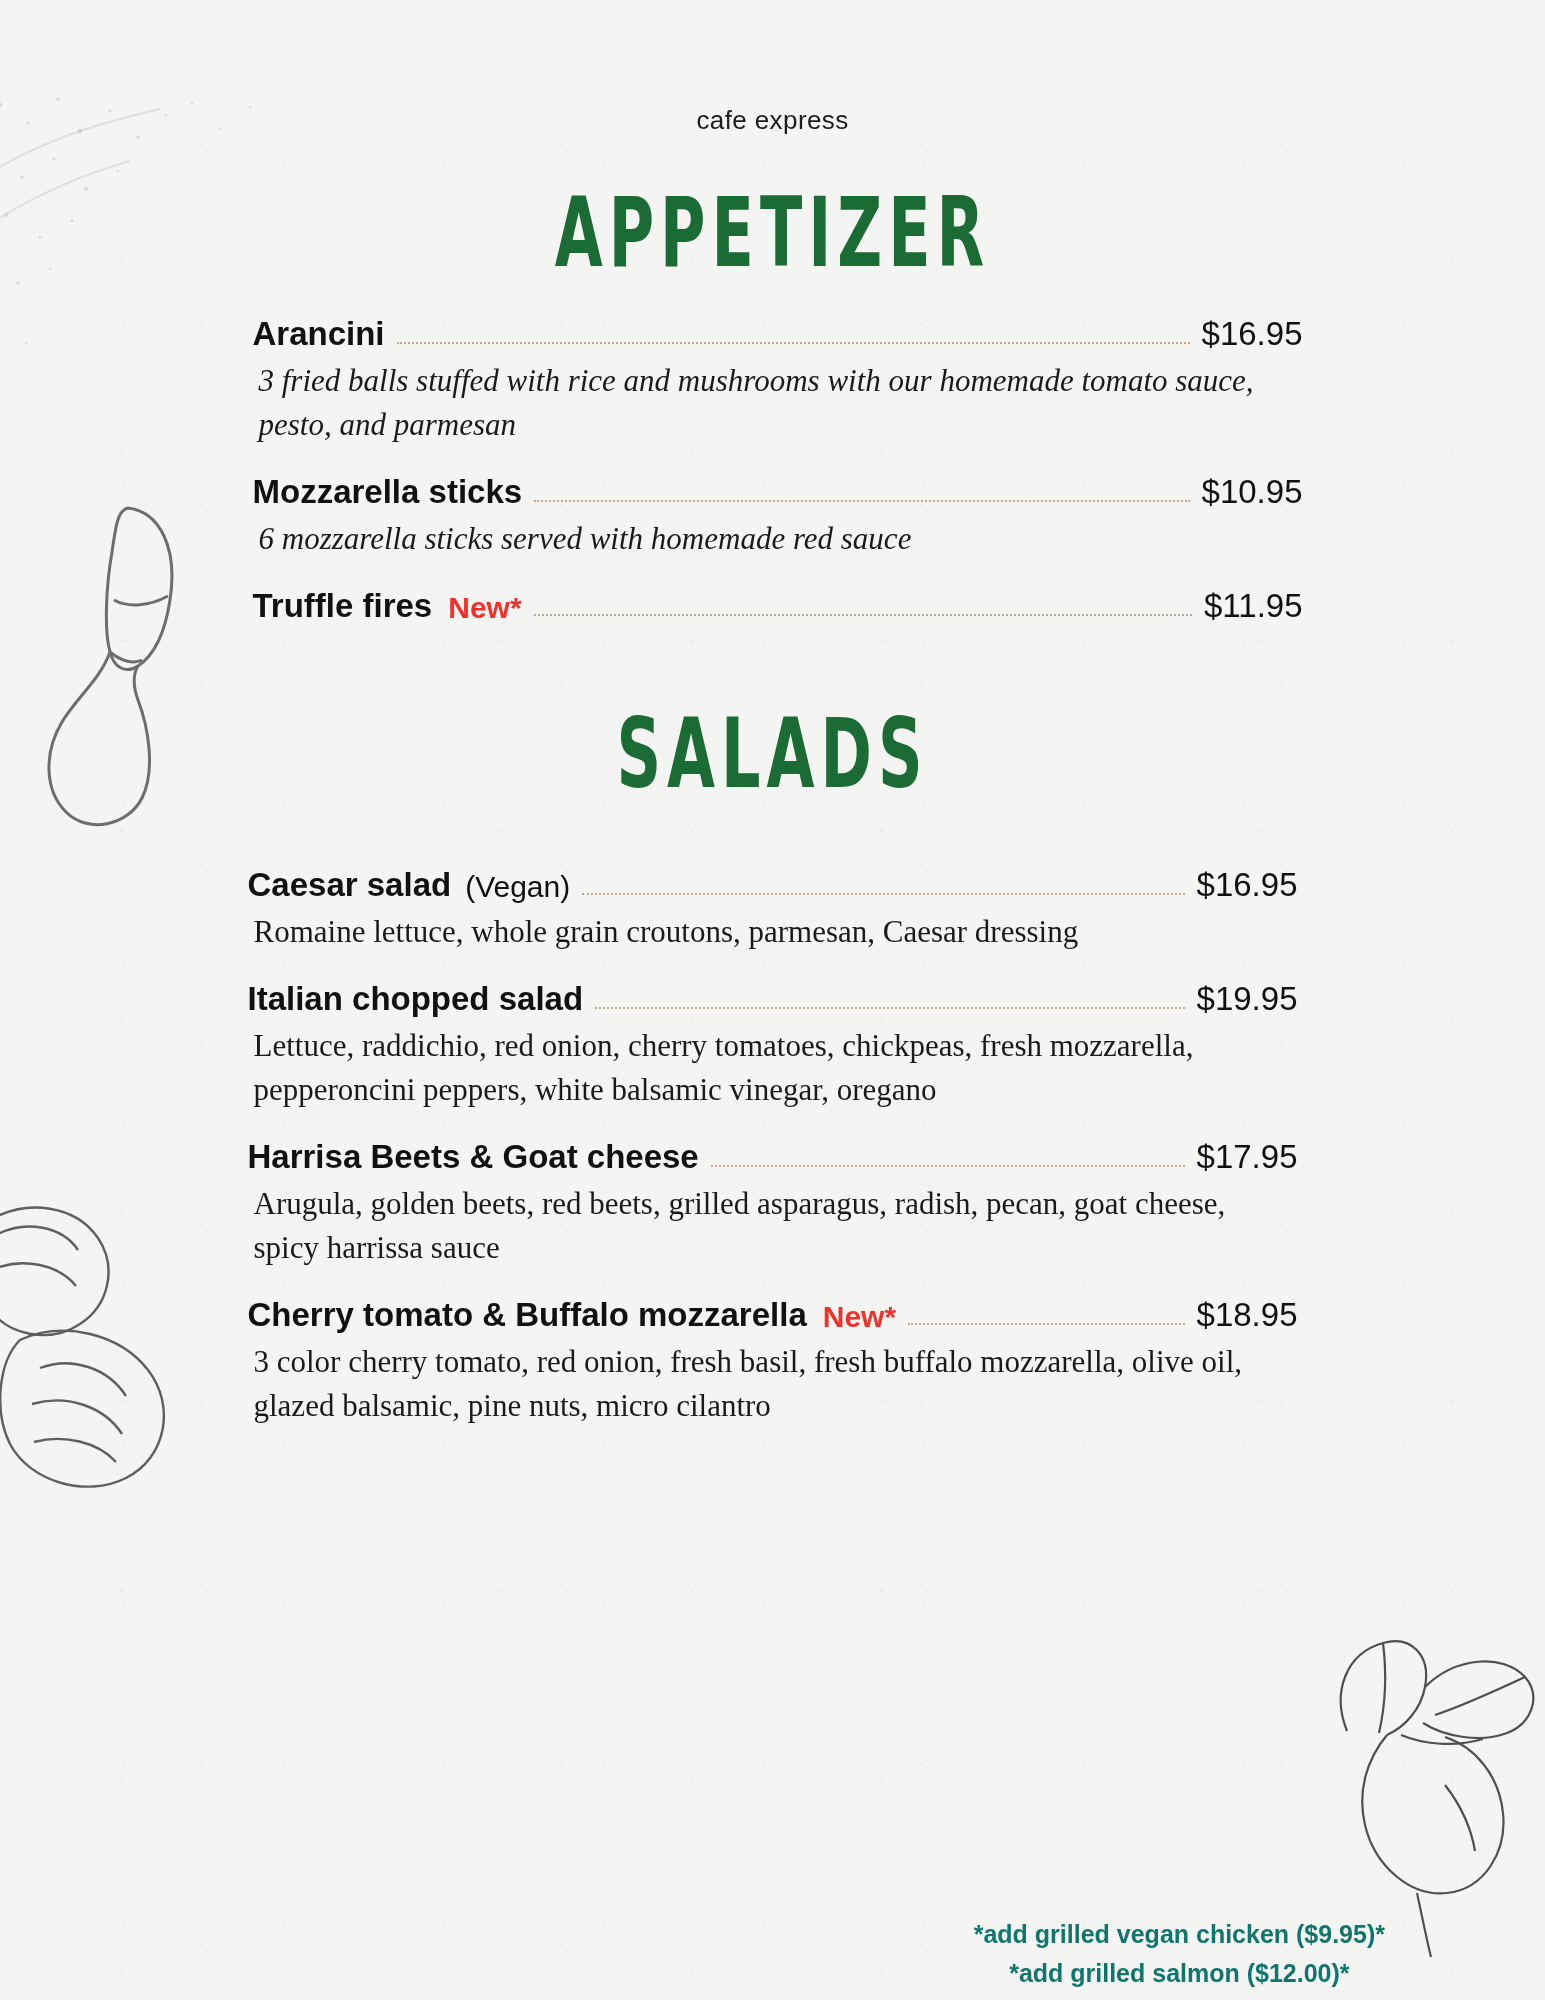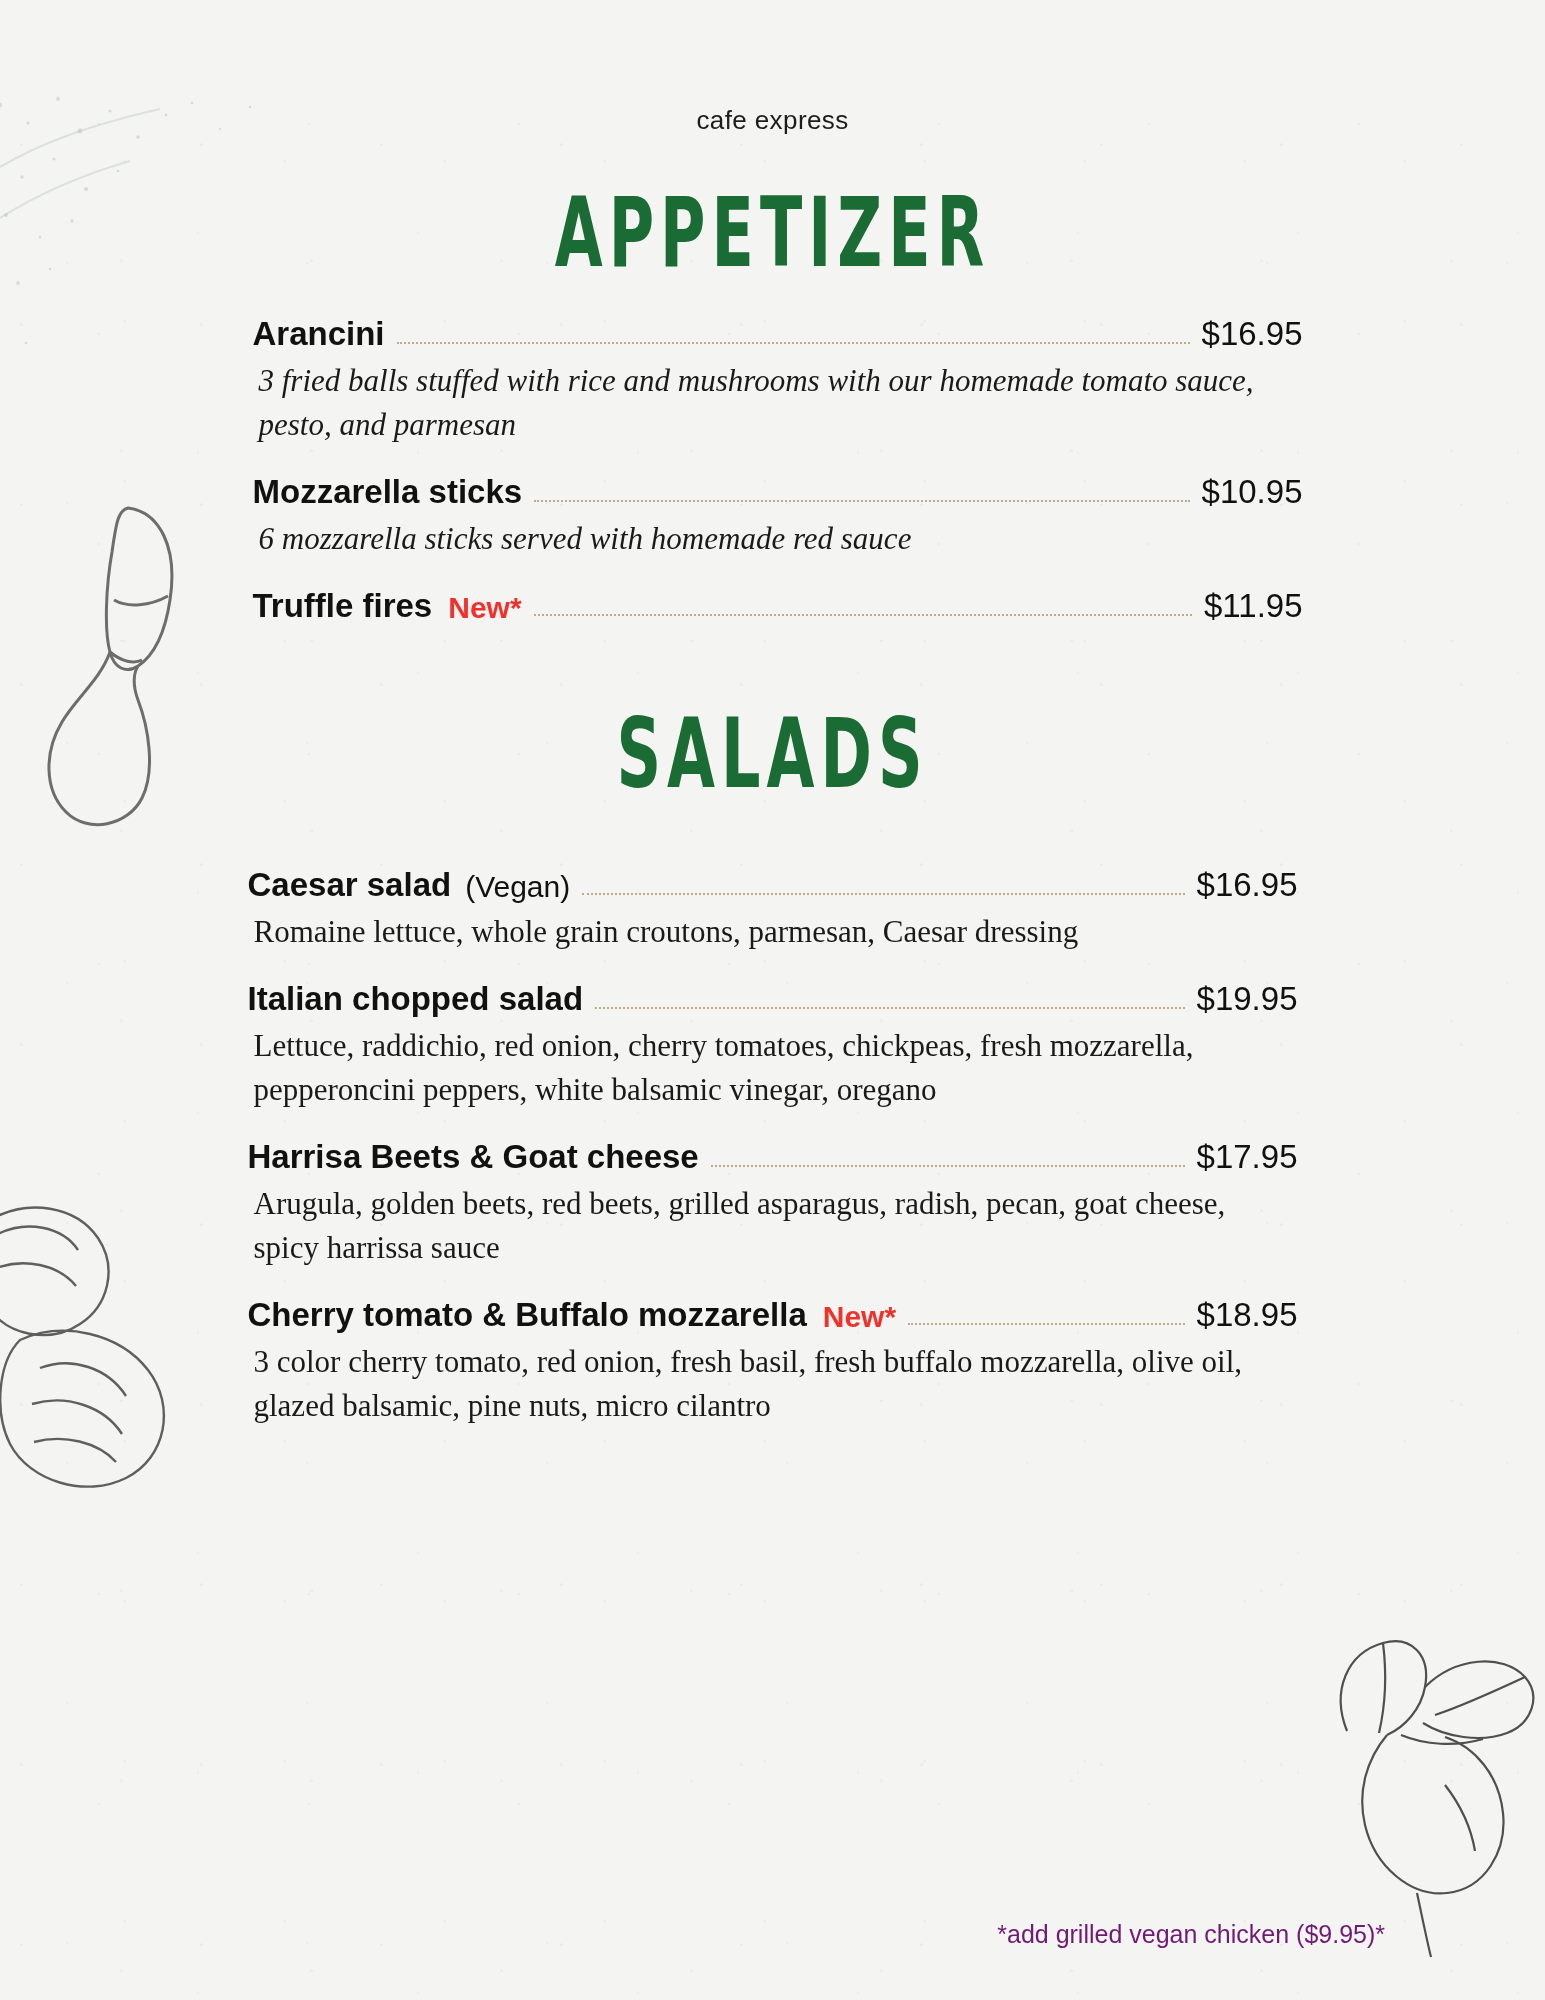--- a/index.html
+++ b/index.html
@@ -136,22 +136,22 @@
     font-style: italic;
   }
 
   .item.wide .item-desc { width: 1090px; }
 
   .addons {
     position: absolute;
     right: 160px;
     top: 1810px;
     text-align: center;
-    color: #701a75;
-    font-weight: normal;
+    color: #0f766e;
+    font-weight: bold;
     font-size: 25px;
     line-height: 1.55;
   }
 </style>
 </head>
 <body>
 
 <div class="page">
 
   <div class="paper-texture"></div>
@@ -297,15 +297,16 @@
         <span class="dots"></span>
         <span class="item-price">$18.95</span>
       </div>
       <div class="item-desc">3 color cherry tomato, red onion, fresh basil, fresh buffalo mozzarella, olive oil, glazed balsamic, pine nuts, micro cilantro</div>
     </div>
 
   </div>
 
   <div class="addons">
     <div>*add grilled vegan chicken ($9.95)*</div>
+    <div>*add grilled salmon ($12.00)*</div>
   </div>
 
 </div>
 
 </body></html>

